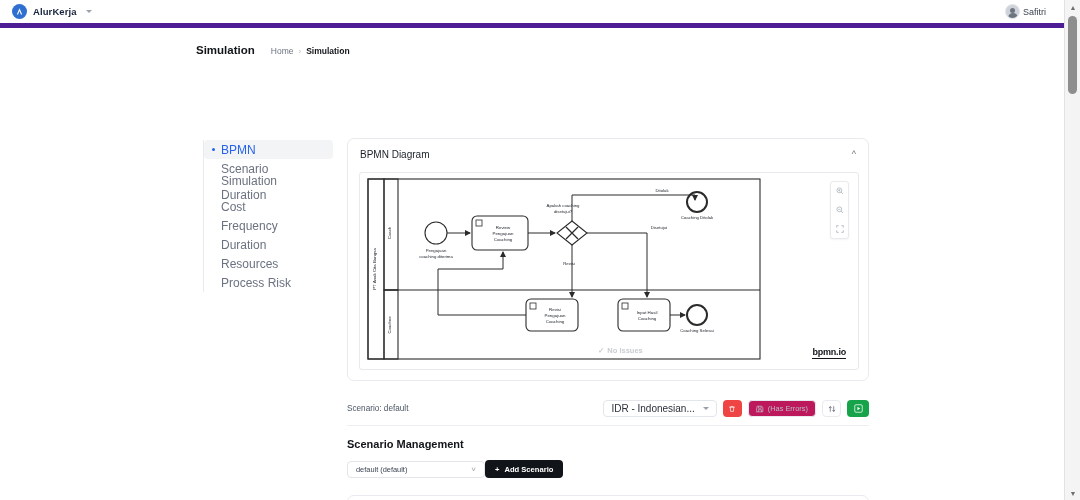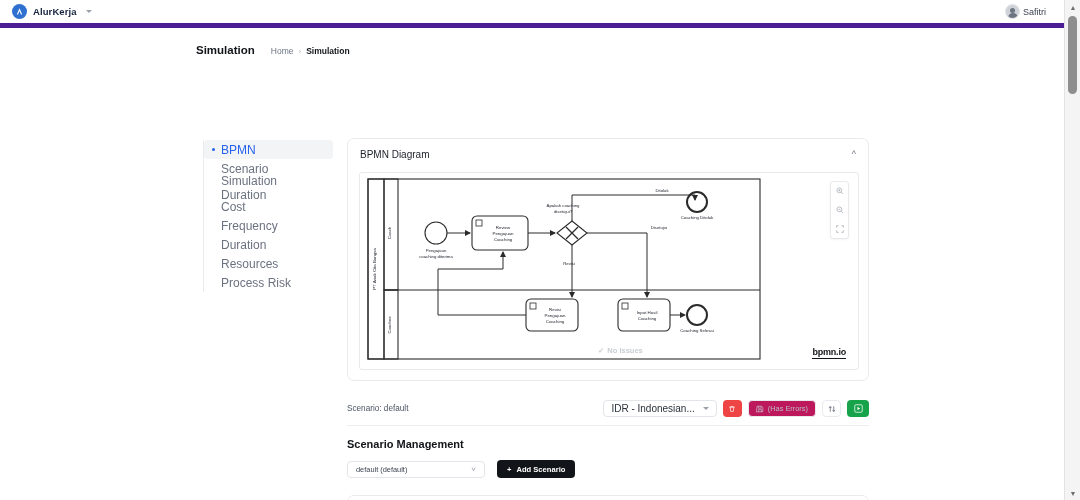--- a/index.html
+++ b/index.html
@@ -120,21 +120,21 @@
   }
   .btn-icon-green {
     width:22px; height:17px; background:#16a34a; border-radius:4px;
     display:flex; align-items:center; justify-content:center; color:#fff;
   }
 
   .sep-line { position:absolute; left:347px; top:397px; width:522px; height:1px; background:#eceef1; }
 
   
   .sm-title { position:absolute; left:347px; top:410px; font-size:11px; font-weight:bold; color:#111418; }
-  .sm-row { position:absolute; left:347px; top:432px; display:flex; align-items:center; gap:12px; }
+  .sm-row { position:absolute; left:347px; top:432px; display:flex; align-items:center; gap:0; }
   .sm-select {
     width:138px; height:17px; border:1px solid #e2e5e9; border-radius:4px; background:#fff;
     display:flex; align-items:center; padding:0 8px; font-size:7.4px; color:#3b4350;
   }
   .sm-select .chv { margin-left:auto; color:#9aa1ab; font-size:8px;}
   .btn-black {
     height:18px; background:#111418; color:#fff; border-radius:4px;
     display:flex; align-items:center; gap:5px; padding:0 10px; font-size:7.6px; font-weight:bold;
   }
 

